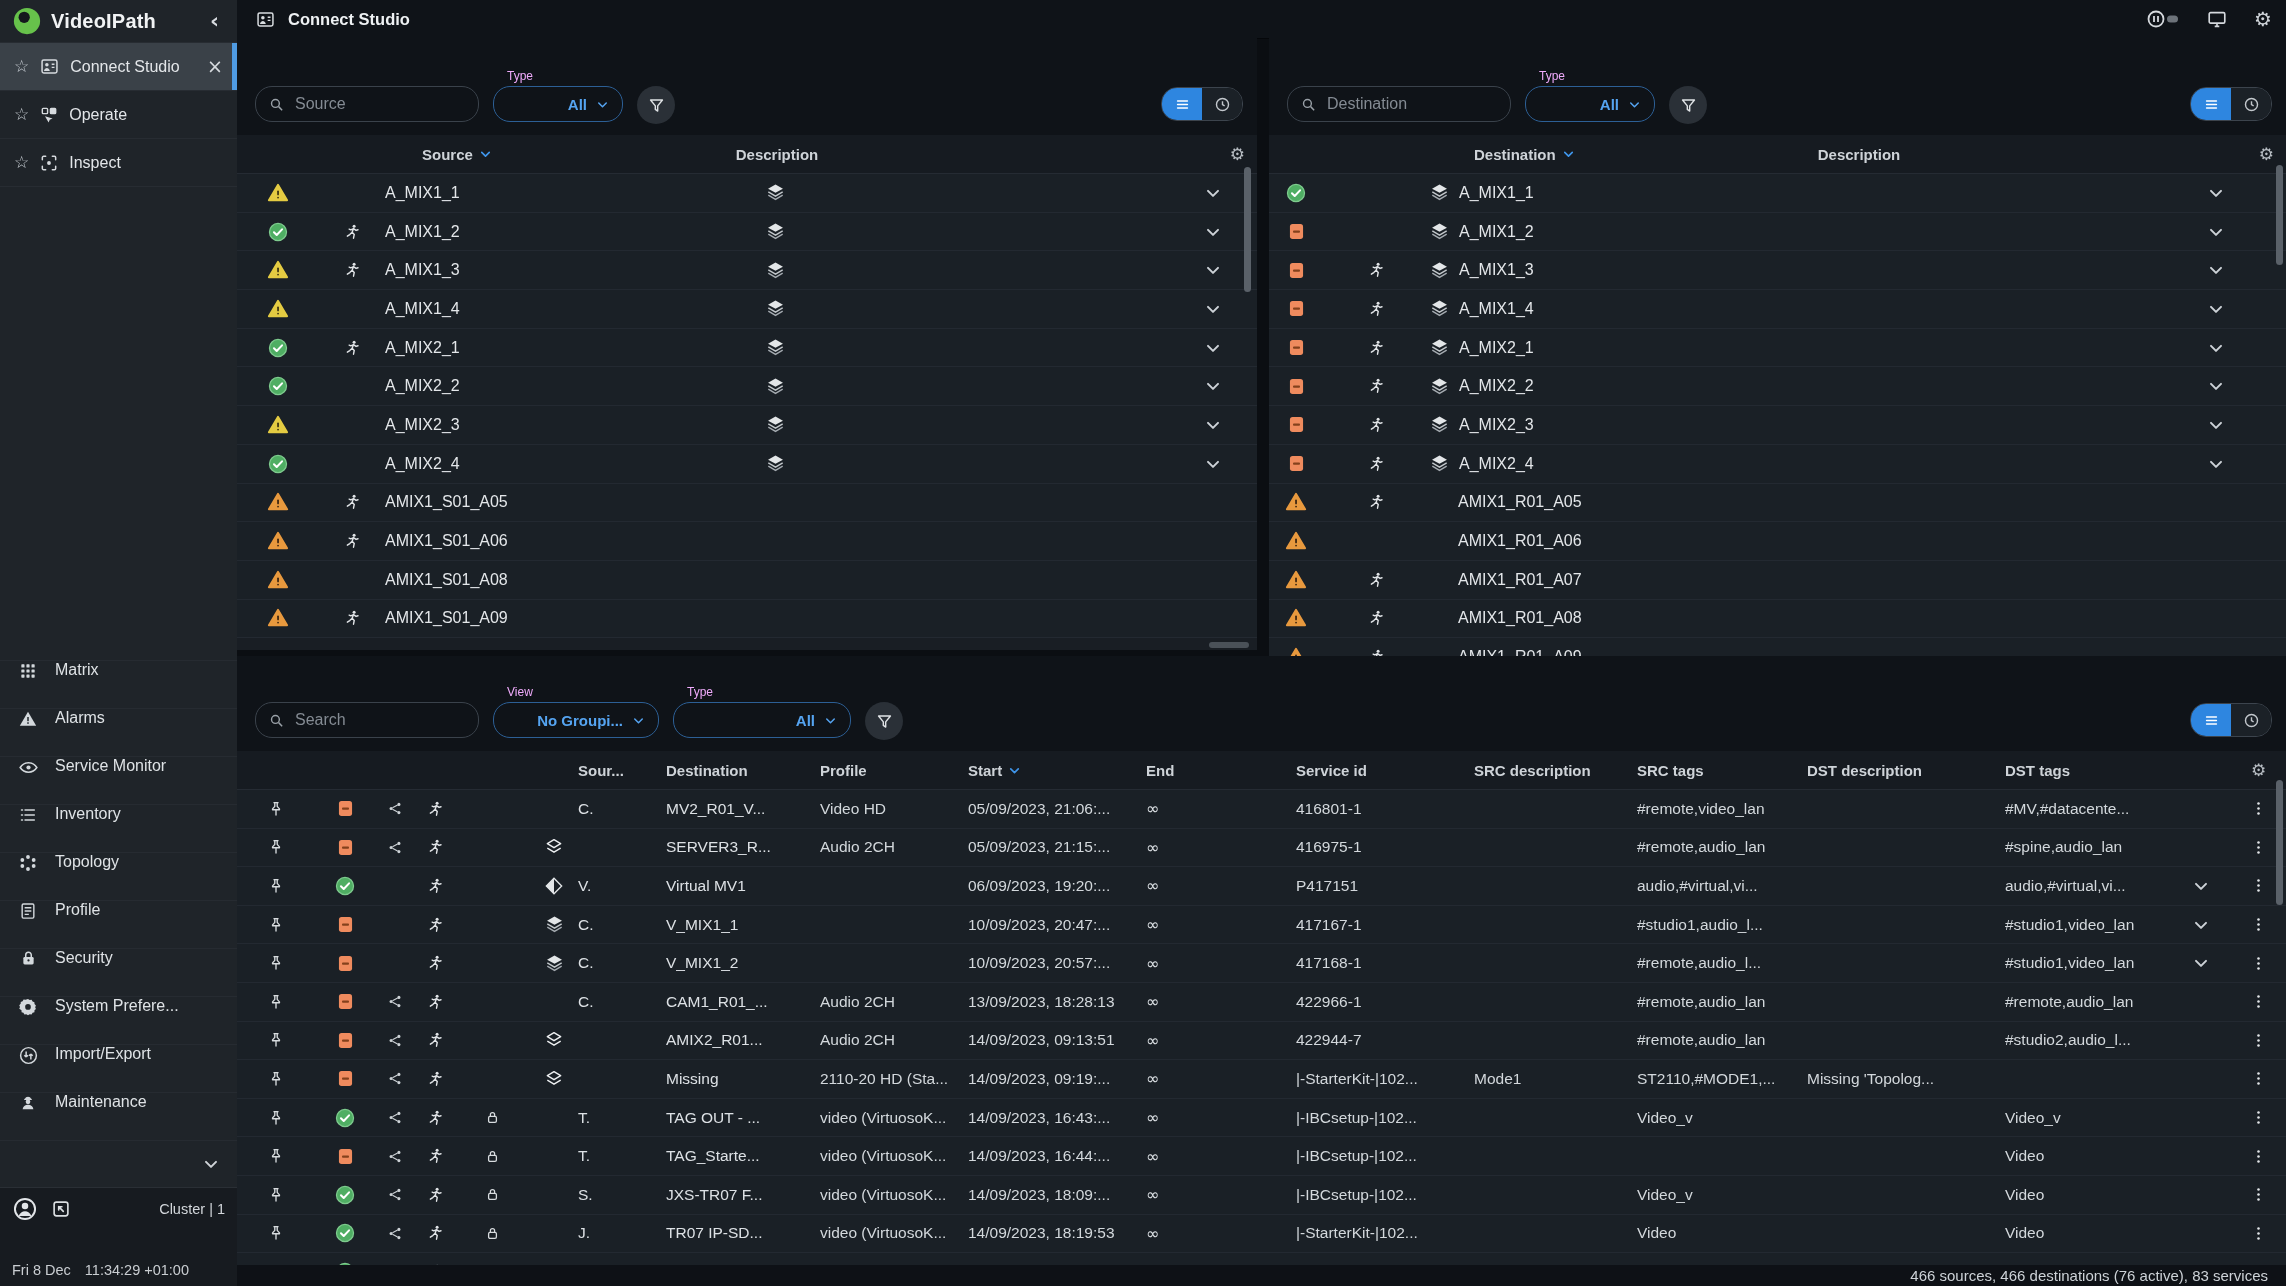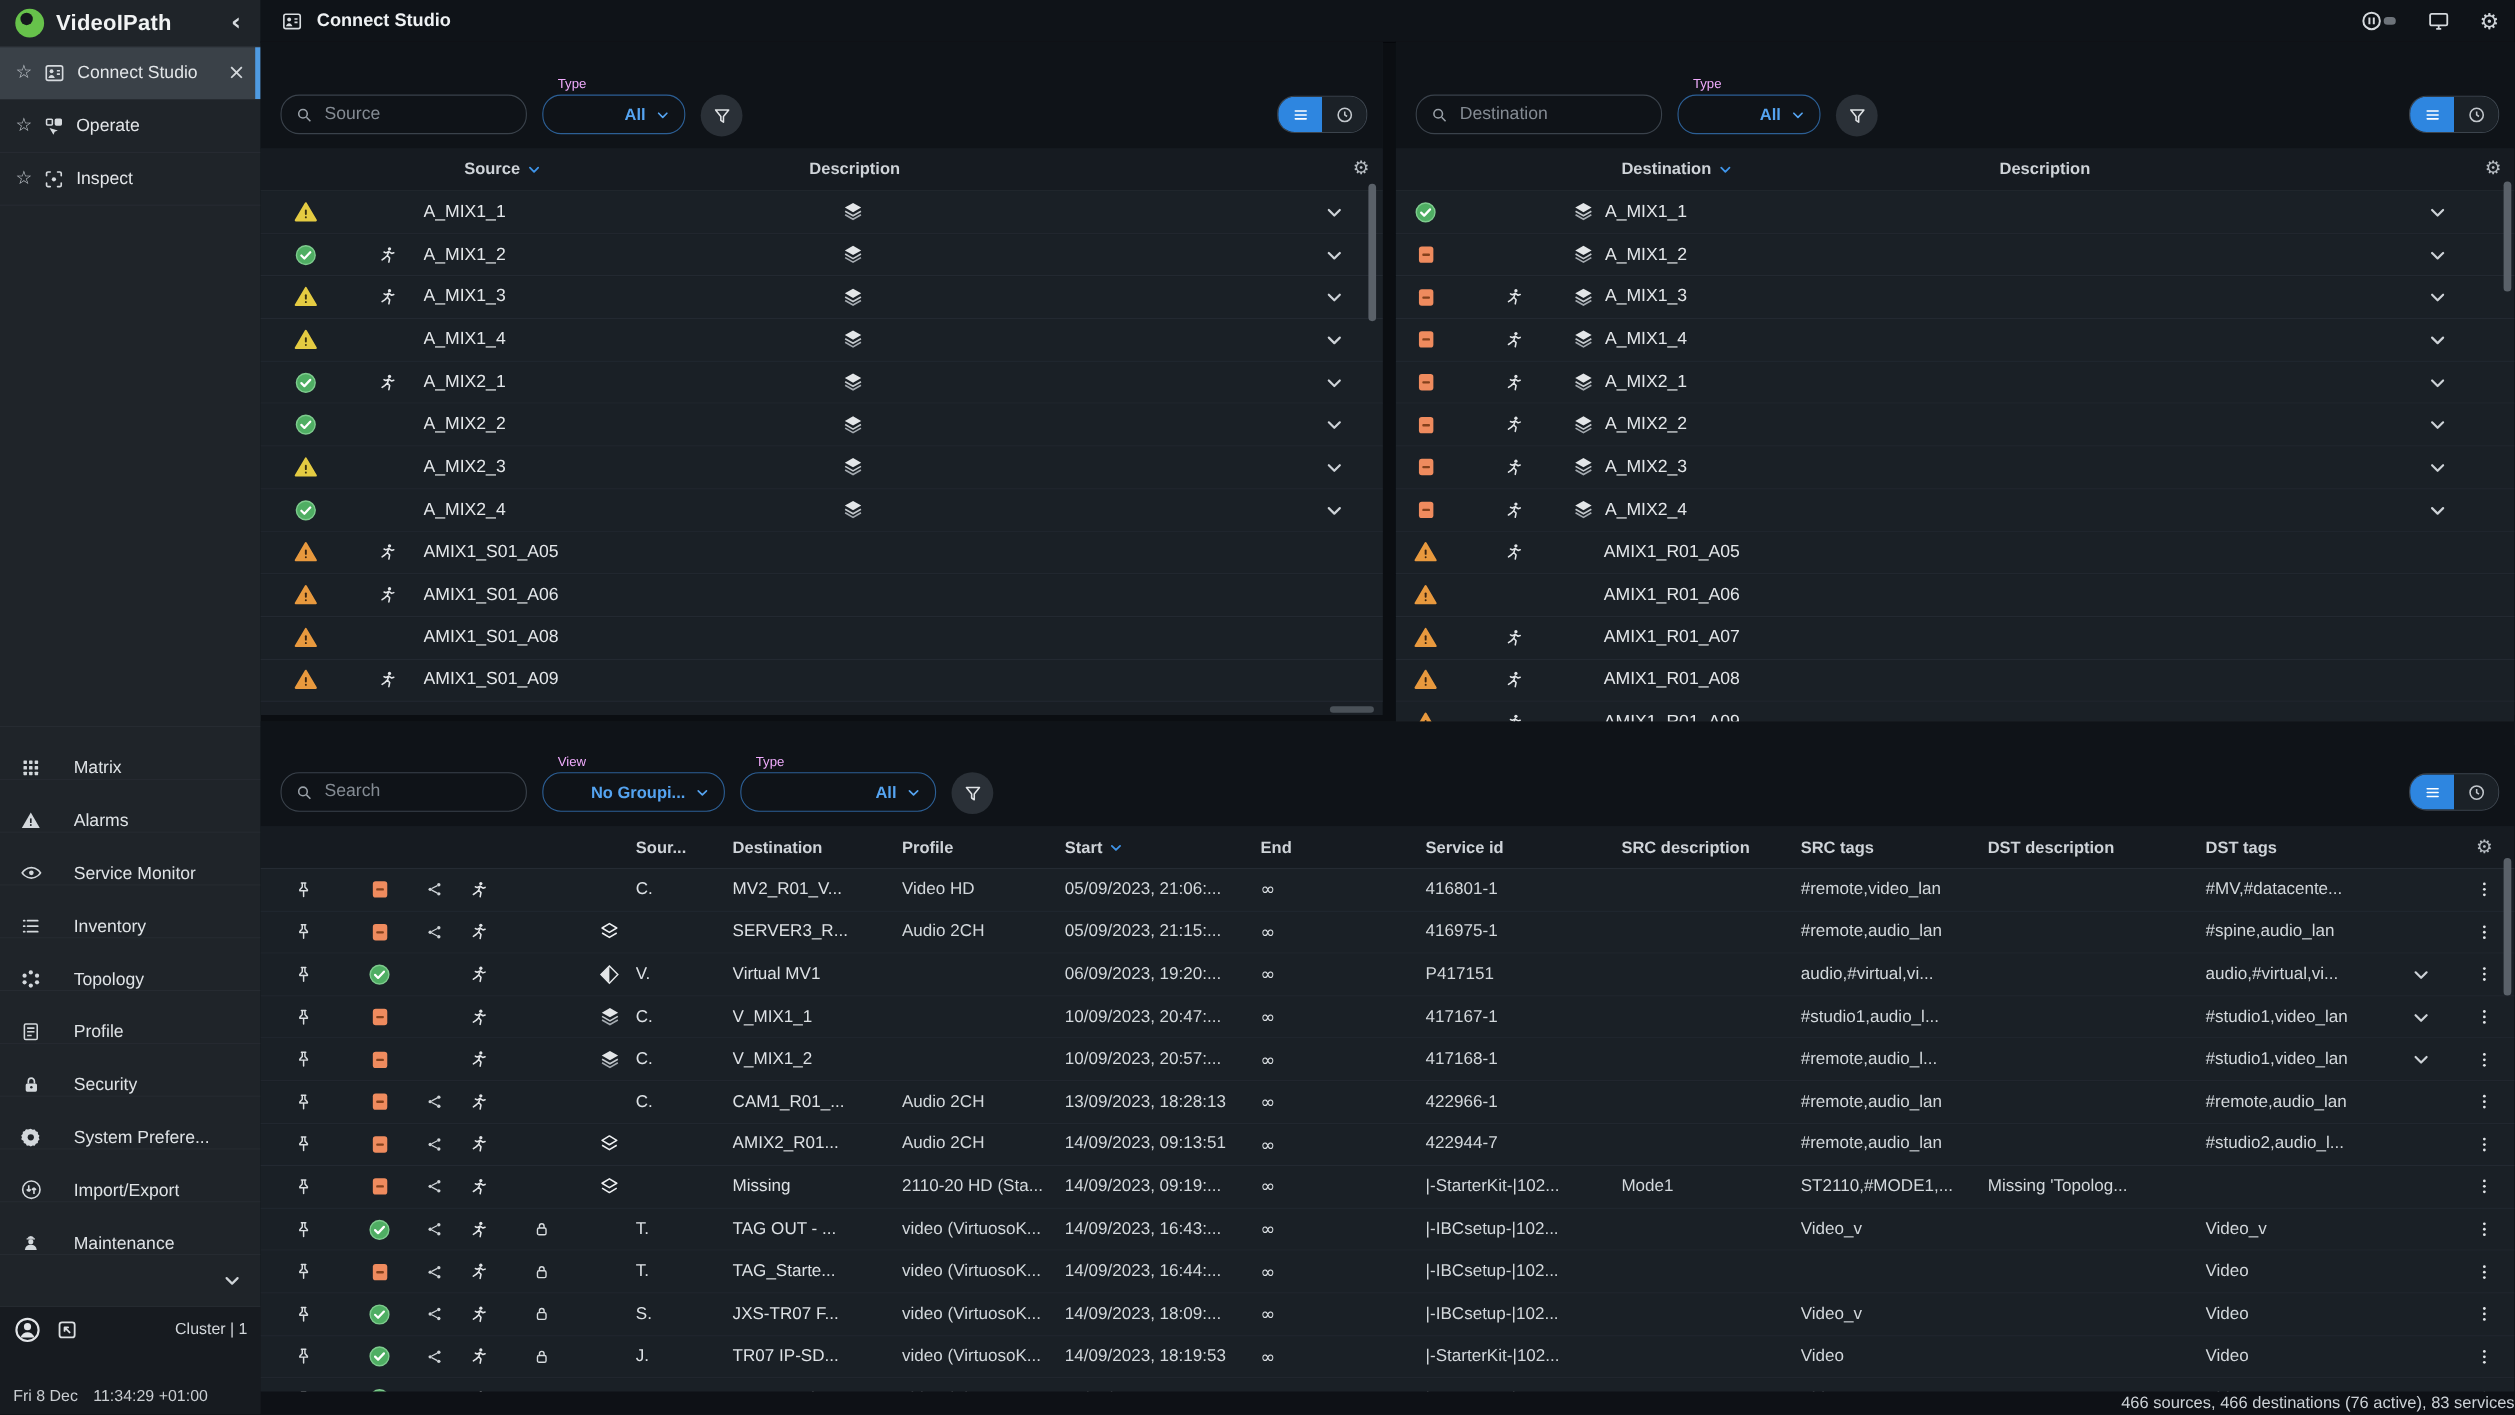--- a/index.html
+++ b/index.html
@@ -19,21 +19,21 @@
   .brand-text{font-size:20px;font-weight:700;color:#f1f3f4;letter-spacing:.2px;flex:1;}
   .brand-collapse{font-size:22px;color:#d7dbdf;font-weight:700;padding:0 8px;cursor:pointer;}
   .tab{height:47px;display:flex;align-items:center;gap:10px;padding:0 10px 0 14px;border-top:1px solid #272c32;position:relative;}
   .tab .star{font-size:17px;color:#c2c8ce;}
   .tab .t-icon{color:#d6dade;}
   .tab .t-label{font-size:16px;color:#e3e6e9;flex:1;white-space:nowrap;}
   .tab .t-close{font-size:19px;color:#d6dade;padding:0 4px;}
   .tab.active{background:#3a4148;}
   .tab.active::after{content:"";position:absolute;right:0;top:0;bottom:0;width:5px;background:#4f9be2;}
   .side-fill{flex:1;border-top:1px solid #272c32;}
-  .nav-item{height:47px;display:flex;align-items:flex-end;gap:28px;padding:0 10px 0 17px;border-top:1px solid #262b31;}
+  .nav-item{height:47px;display:flex;align-items:flex-start;gap:16px;padding:0 10px 0 17px;border-top:1px solid #262b31;}
   .nav-item .n-icon{color:#d3d8dc;width:22px;justify-content:center;}
   .nav-item .n-label{font-size:16px;color:#dfe3e6;white-space:nowrap;overflow:hidden;text-overflow:ellipsis;}
   .side-expand{height:46px;display:flex;align-items:center;justify-content:flex-end;padding:0 16px;border-top:1px solid #262b31;color:#cfd4d8;}
   .side-footer{height:84px;background:#171b20;border-top:1px solid #2a2f35;padding:8px 10px 6px 12px;display:flex;flex-direction:column;justify-content:space-between;}
   .foot-row1{display:flex;align-items:center;gap:12px;}
   .foot-row1 .f-person{color:#e2e5e8;}
   .foot-row1 .f-tag{color:#dbdfe2;}
   .foot-cluster{margin-left:auto;font-size:14.5px;color:#d3d7db;padding-right:2px;}
   .foot-row2{display:flex;align-items:center;gap:14px;font-size:14.5px;color:#c9cdd1;padding-bottom:2px;}
 
@@ -88,21 +88,21 @@
   .svc-row{height:37.6px;font-size:15.5px;}
   .svc-row .txt{white-space:nowrap;overflow:hidden;text-overflow:clip;color:#dde1e5;padding-right:10px;}
   .svc-row .txt.dim{color:#d3d8dc;}
   .inf{font-size:16px;color:#dde1e5;font-family:"DejaVu Sans",sans-serif;}
   .kebab-dots{color:#e2e5e8;}
 
   
   .vthumb{position:absolute;width:7px;border-radius:4px;background:#5a6169;}
   .hthumb{position:absolute;height:6px;border-radius:3px;background:#4a5158;}
 
-  #statusbar{position:absolute;left:237px;right:0;top:1265px;height:21px;background:#0e1116;display:flex;align-items:center;justify-content:flex-end;font-size:15px;color:#cdd2d7;}
+  #statusbar{position:absolute;left:237px;right:0;top:1265px;height:21px;background:#0e1116;display:flex;align-items:center;justify-content:flex-end;padding-right:18px;font-size:15px;color:#cdd2d7;}
 
   
 </style>
 </head>
 <body>
 
 <aside id="sidebar">
   <div class="brand-row">
     <span class="icn brand-logo">
       <svg viewBox="0 0 32 32" width="30" height="30">

